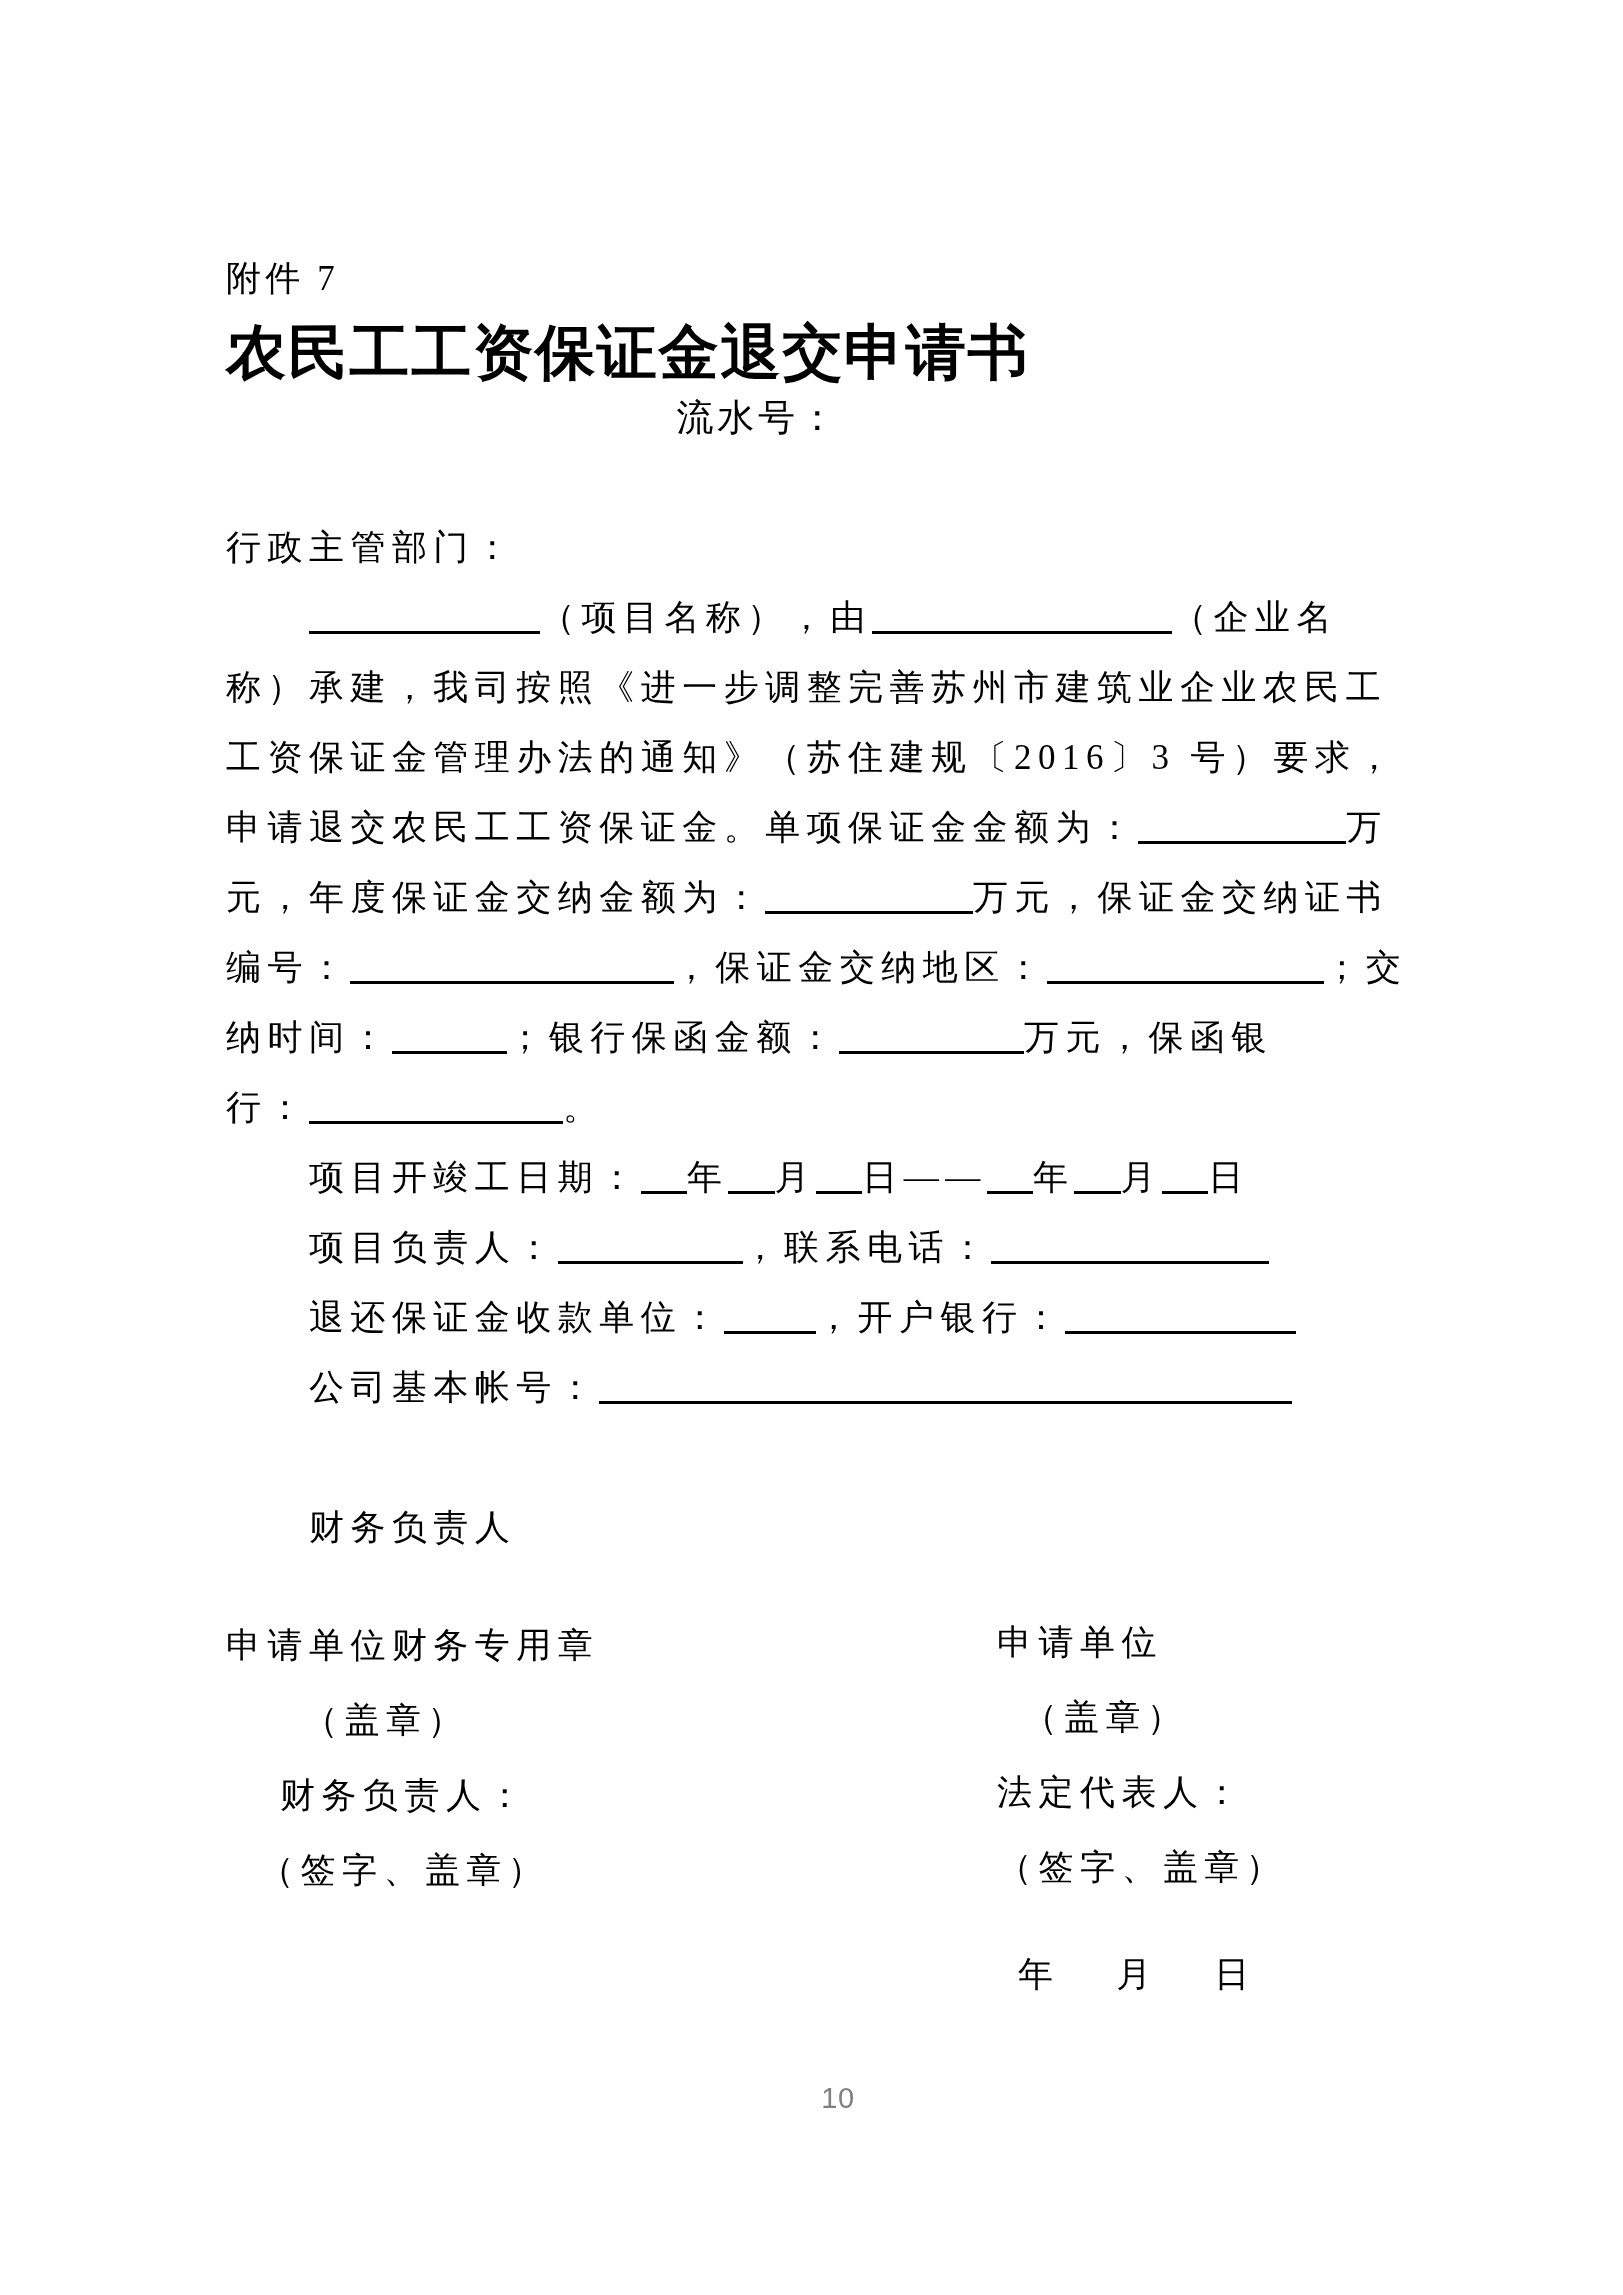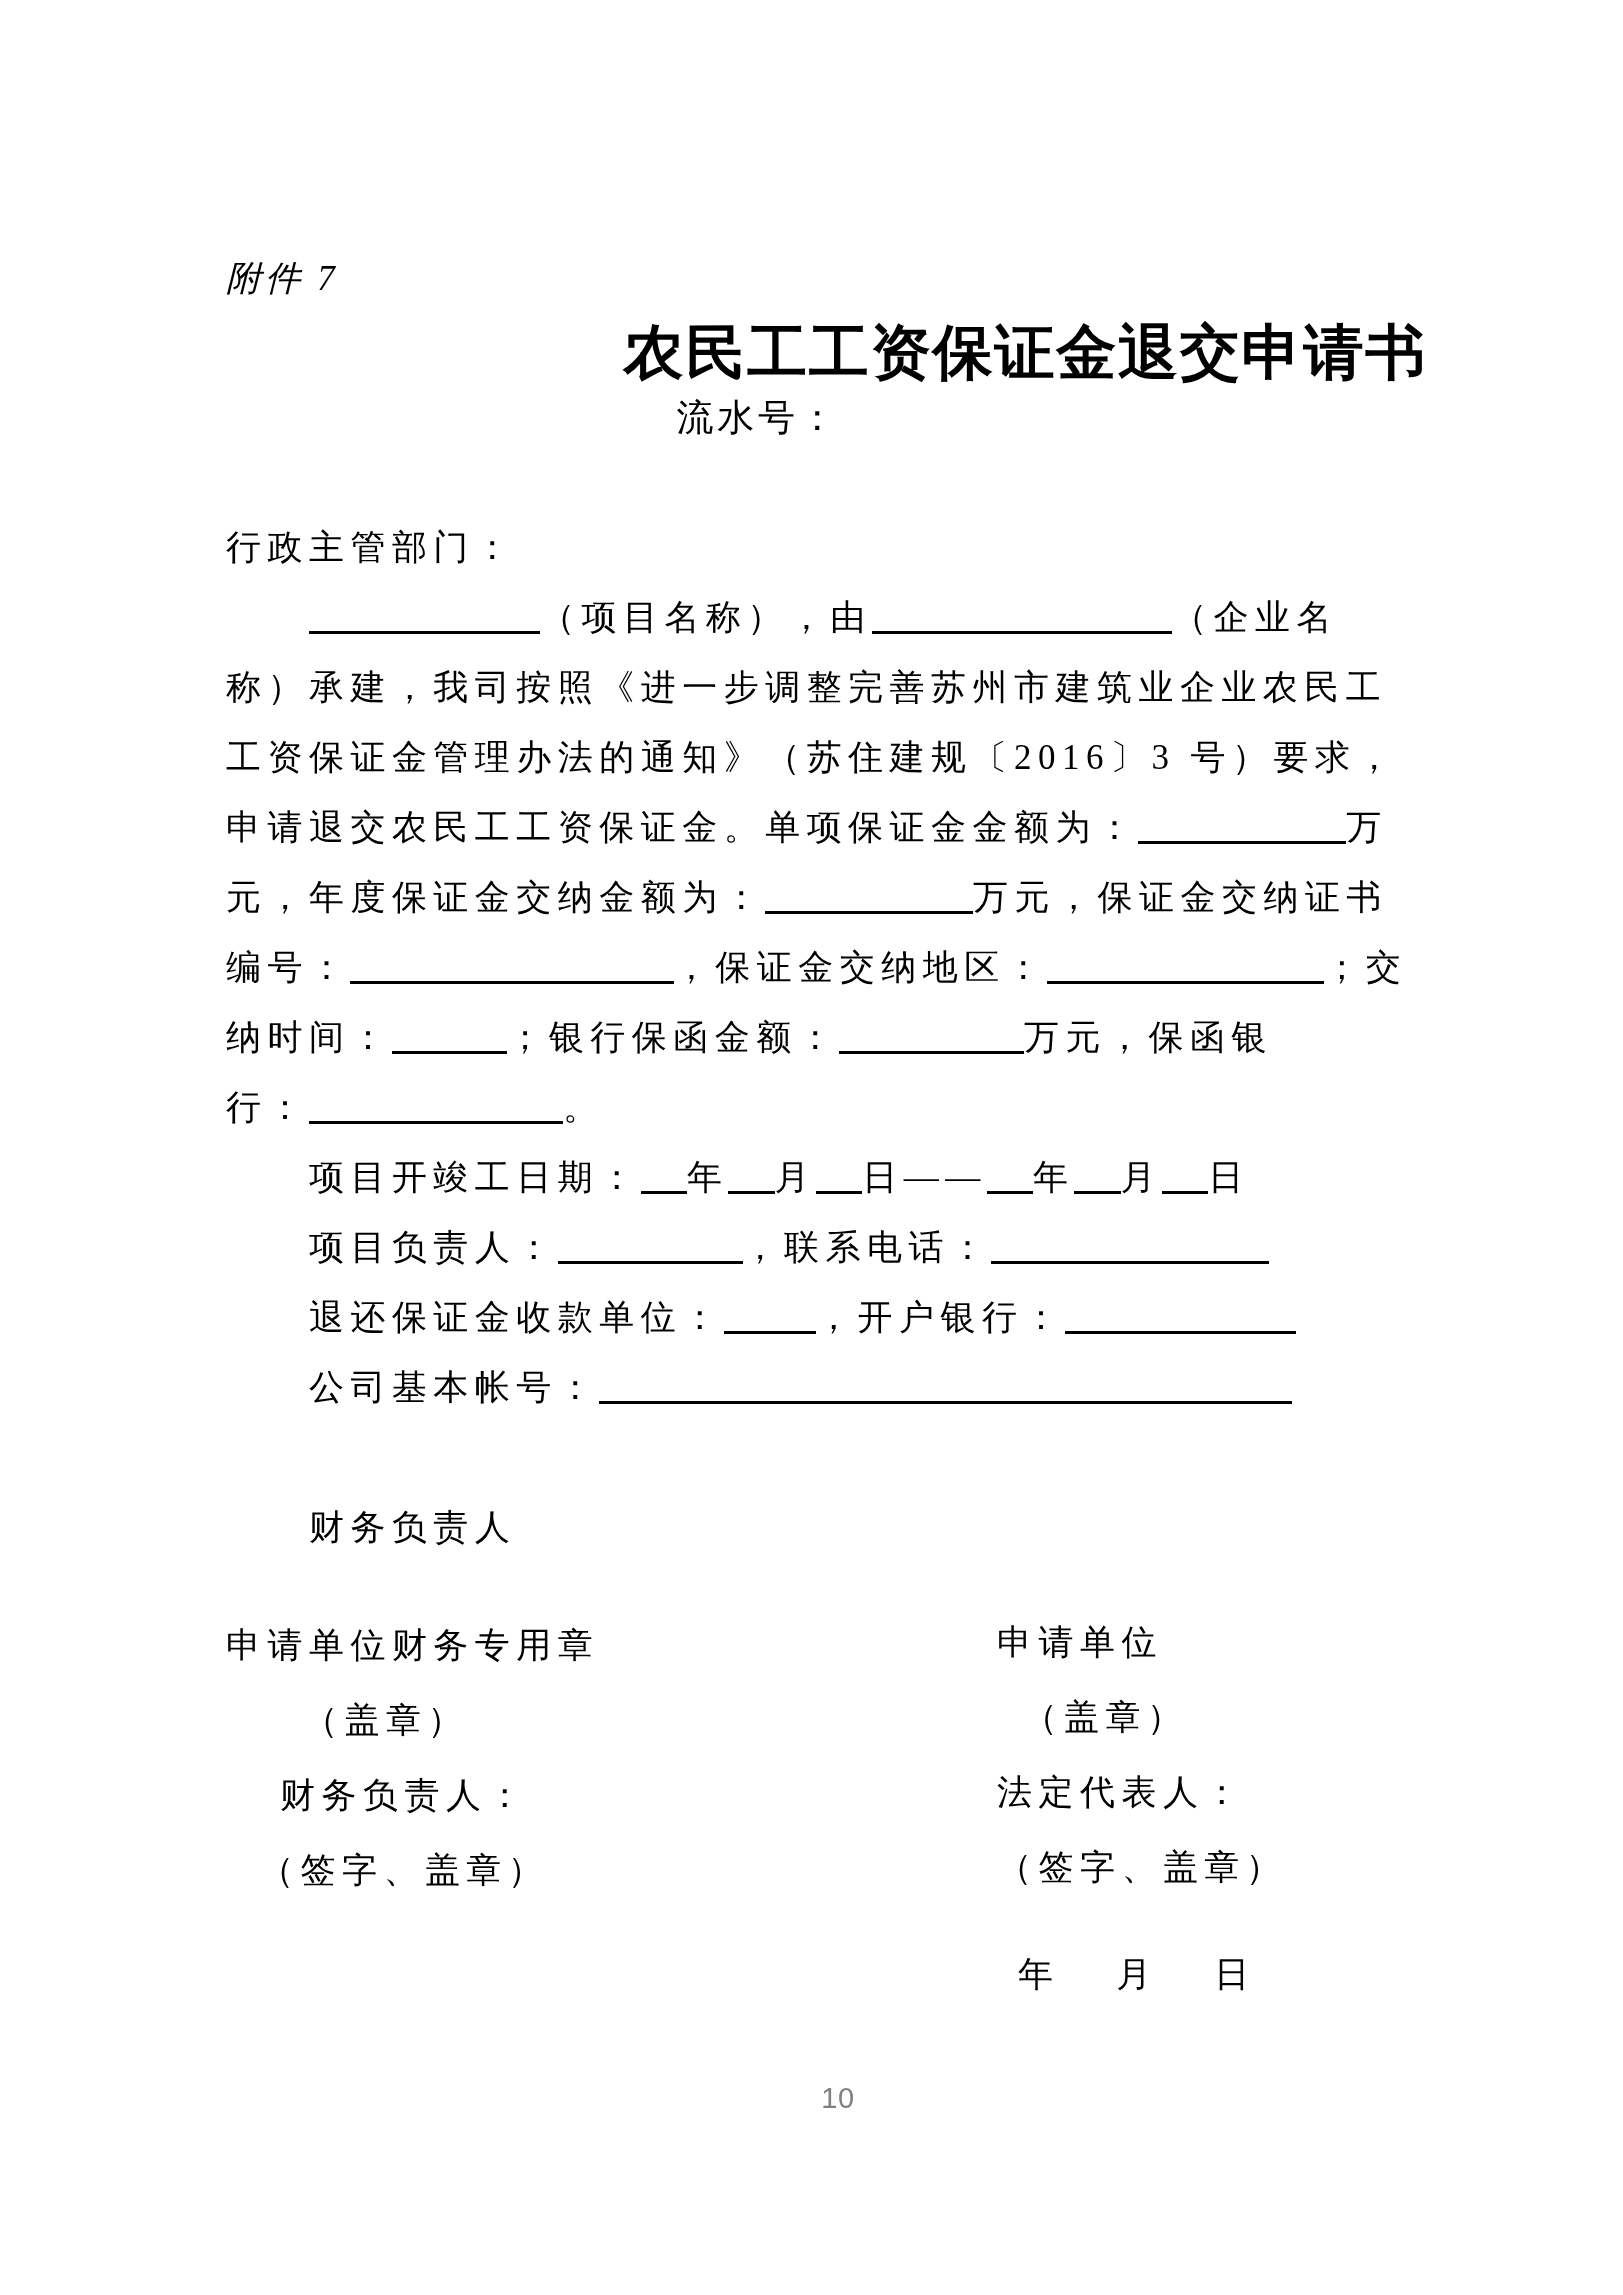--- a/index.html
+++ b/index.html
@@ -6,24 +6,24 @@
   .page{
     position:relative;
     width:1623px;height:2295px;
     background:#ffffff;
     box-sizing:border-box;
     padding:257px 196px 0 226px;
     font-family:"Liberation Serif","DejaVu Serif",serif;
     color:#000;
     overflow:hidden;
   }
-  .attachment{font-size:35px;line-height:43px;letter-spacing:.12em;white-space:pre;font-style:italic;}
+  .attachment{font-size:35px;line-height:43px;letter-spacing:.12em;white-space:pre;}
   .title{
     font-size:60px;line-height:72px;font-weight:700;
-    text-align:right;letter-spacing:.03em;margin-top:17px;white-space:pre;
+    text-align:left;letter-spacing:.03em;margin-top:17px;white-space:pre;
   }
   .serial{
     font-size:37px;line-height:46px;letter-spacing:.1em;
     text-align:center;margin-top:6px;margin-right:137px;white-space:pre;
   }
   .body{margin-top:72px;}
   .line{
     font-size:35px;line-height:70px;letter-spacing:.185em;
     white-space:pre;min-height:70px;
   }

